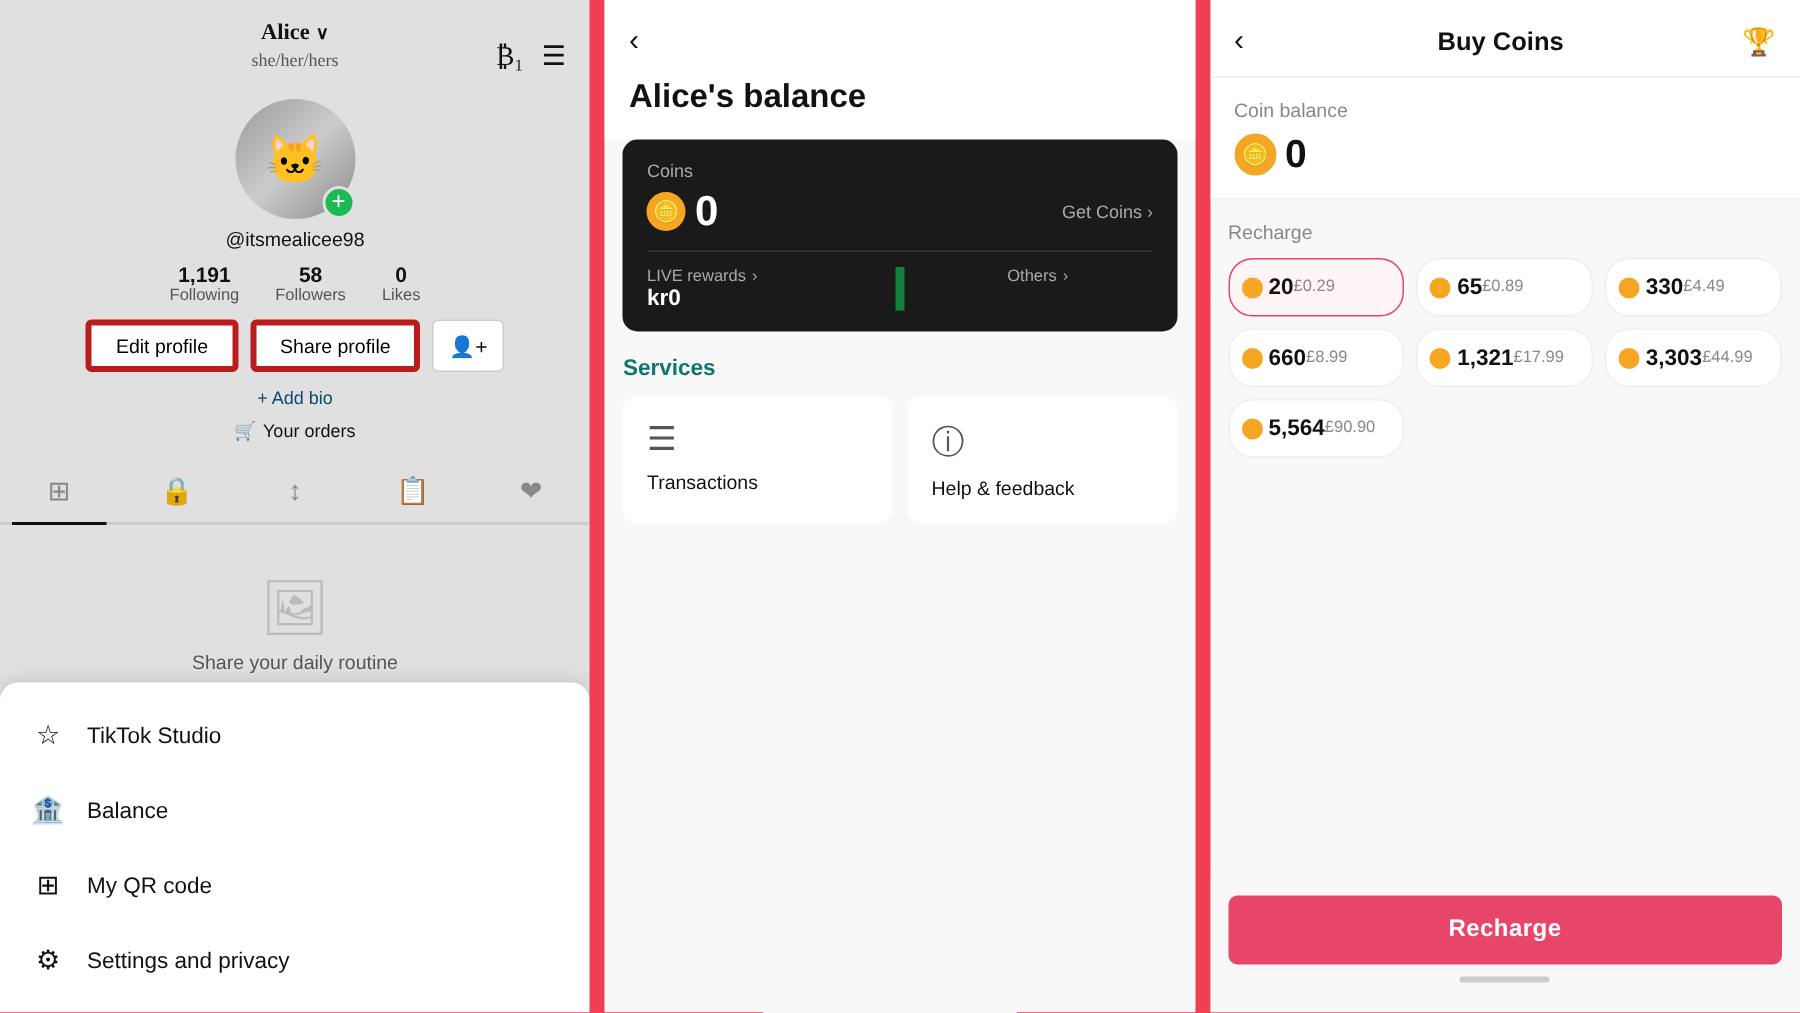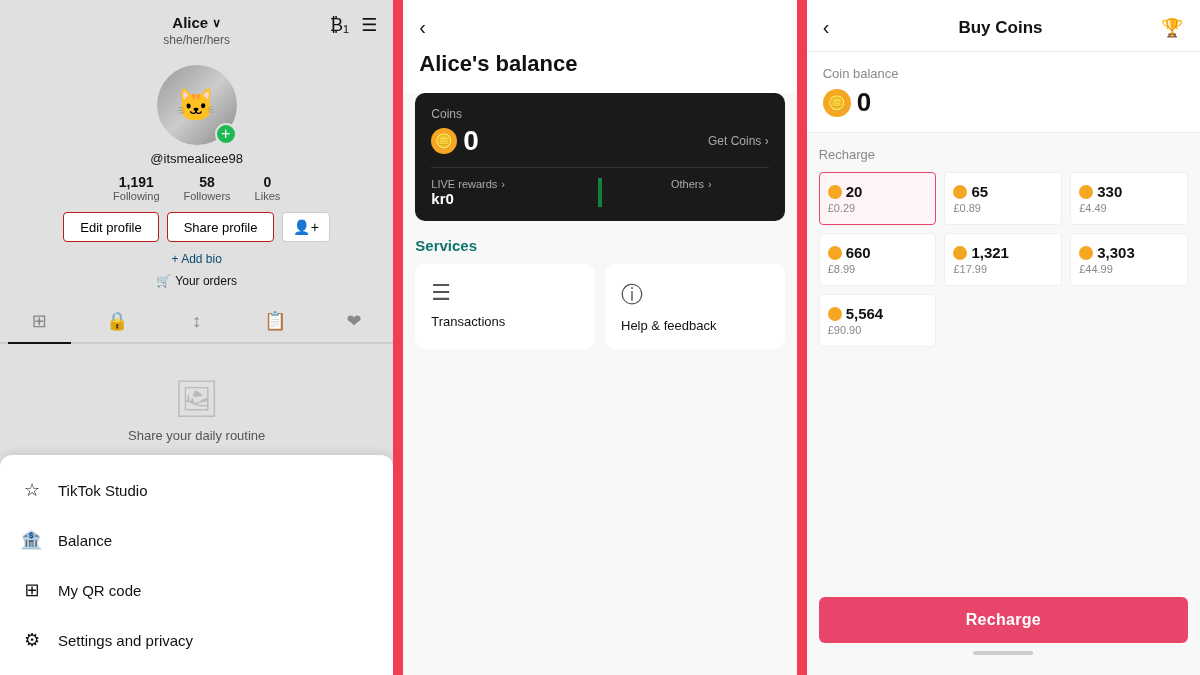--- a/index.html
+++ b/index.html
@@ -29,24 +29,25 @@
     
     .profile-panel {
       background: #e0e0e0;
       display: flex;
       flex-direction: column;
       align-items: center;
     }
     .profile-header {
       width: 100%;
       display: flex;
-      align-items: flex-start;
+      align-items: flex-end;
       justify-content: center;
       padding: 14px 16px 8px;
       position: relative;
+      font-family: Liberation Serif, serif;
     }
     .profile-username-row {
       display: flex;
       align-items: center;
       gap: 4px;
       font-weight: 600;
       font-size: 15px;
       color: #111;
     }
     .chevron-icon { font-size: 12px; color: #111; }
@@ -113,21 +114,21 @@
     }
     .stat-number { font-weight: 700; font-size: 14px; color: #111; }
     .stat-label { font-size: 11px; color: #555; }
     .btn-row {
       display: flex;
       gap: 8px;
       margin-bottom: 10px;
     }
     .btn-outline {
       padding: 6px 16px;
-      border: 1px solid #b91c1c;
+      border: 4px solid #b91c1c;
       border-radius: 4px;
       background: #fff;
       font-size: 13px;
       font-weight: 500;
       cursor: pointer;
     }
     .btn-icon {
       padding: 6px 10px;
       border: 1px solid #ccc;
       border-radius: 4px;
@@ -282,21 +283,21 @@
       display: flex;
       gap: 0;
     }
     .live-reward-item {
       flex: 1;
       display: flex;
       flex-direction: column;
       cursor: pointer;
     }
     .live-reward-item:first-child {
-      border-right: 4px solid #15803d;
+      border-right: 6px solid #15803d;
       padding-right: 12px;
     }
     .live-reward-item:last-child { padding-left: 12px; align-items: center; }
     .live-reward-label {
       font-size: 11px;
       color: #aaa;
       display: flex;
       align-items: center;
       gap: 4px;
     }
@@ -394,24 +395,24 @@
       margin-bottom: 10px;
     }
     .coins-grid {
       display: grid;
       grid-template-columns: 1fr 1fr 1fr;
       gap: 8px;
     }
     .coin-option {
       background: #fff;
       border: 1.5px solid #eee;
-      border-radius: 4px;
+      border-radius: 16px;
       padding: 10px 8px;
       display: flex;
-      flex-direction: column;
+      flex-direction: row;
       align-items: flex-start;
       cursor: pointer;
     }
     .coin-option.selected {
       border-color: #e8456a;
       background: #fff5f7;
     }
     .coin-option-amount {
       display: flex;
       align-items: center;

